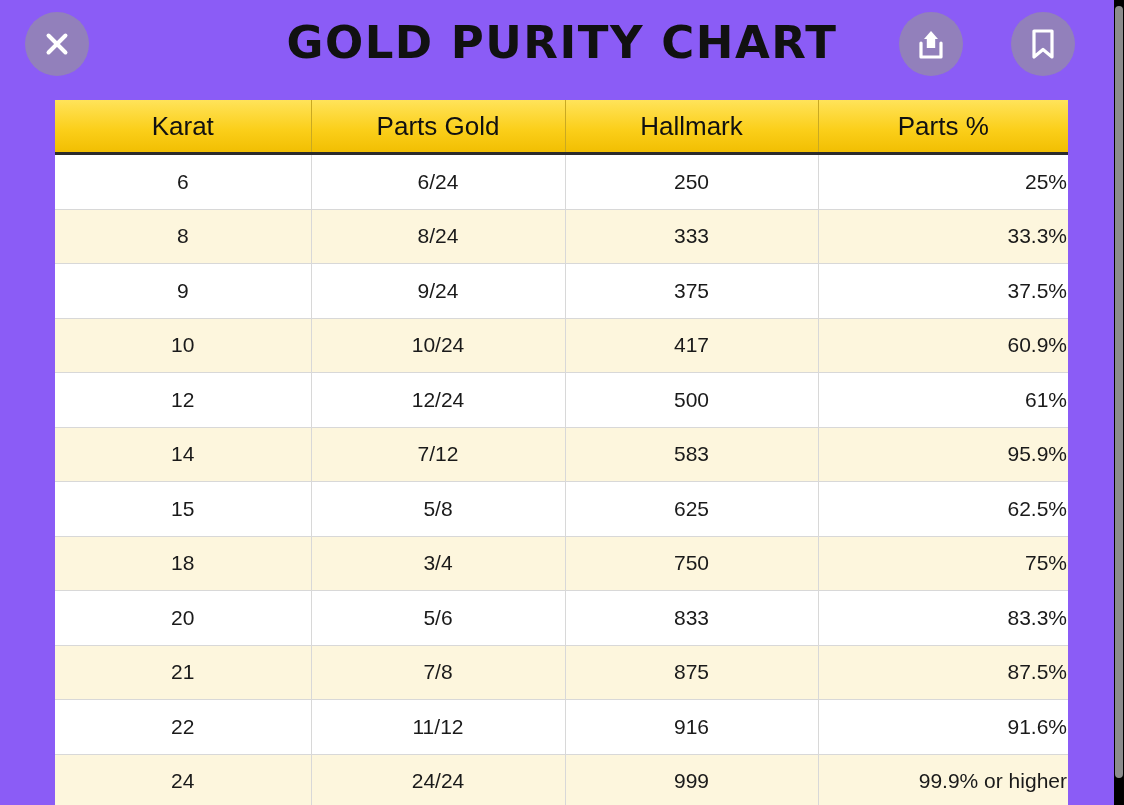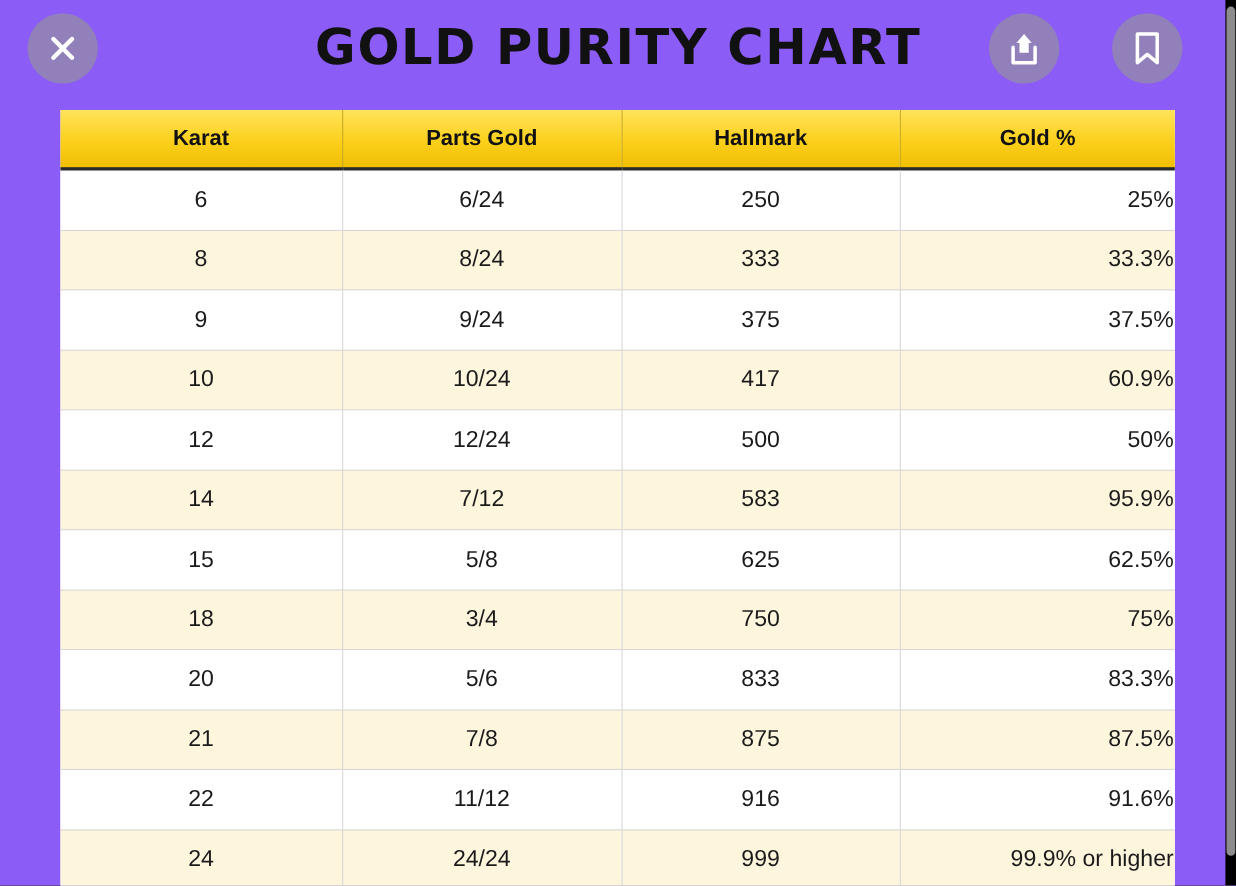--- a/index.html
+++ b/index.html
@@ -74,22 +74,22 @@
     position: absolute;
     left: 55px;
     top: 100px;
     width: 1013px;
     border-collapse: collapse;
     table-layout: fixed;
     background: #ffffff;
   }
   #purity-table th {
     height: 50px;
-    font-size: 20px;
-    font-weight: bold;
+    font-size: 26px;
+    font-weight: normal;
     color: #111111;
     border-right: 1px solid #c9a922;
     border-bottom: 3px solid #2b2b2b;
   }
   #purity-table th:last-child { border-right: none; }
   #purity-table td {
     height: 51.5px;
     font-size: 21px;
     color: #1a1a1a;
     text-align: center;
@@ -155,21 +155,21 @@
       <col class="col-karat">
         <col class="col-parts">
         <col class="col-hallmark">
         <col class="col-gold">
     </colgroup>
     <thead>
       <tr style="background: linear-gradient(180deg,#ffe35a 0%,#fbcf1a 55%,#f0bd00 100%);">
         <th>Karat</th>
         <th>Parts Gold</th>
         <th>Hallmark</th>
-        <th>Gold %</th>
+        <th>Parts %</th>
       </tr>
     </thead>
     <tbody>
       <tr class="odd">
         <td>6</td>
         <td>6/24</td>
         <td>250</td>
         <td>25%</td>
       </tr>
       <tr class="even">
@@ -187,21 +187,21 @@
       <tr class="even">
         <td>10</td>
         <td>10/24</td>
         <td>417</td>
         <td>60.9%</td>
       </tr>
       <tr class="odd">
         <td>12</td>
         <td>12/24</td>
         <td>500</td>
-        <td>50%</td>
+        <td>61%</td>
       </tr>
       <tr class="even">
         <td>14</td>
         <td>7/12</td>
         <td>583</td>
         <td>95.9%</td>
       </tr>
       <tr class="odd">
         <td>15</td>
         <td>5/8</td>

